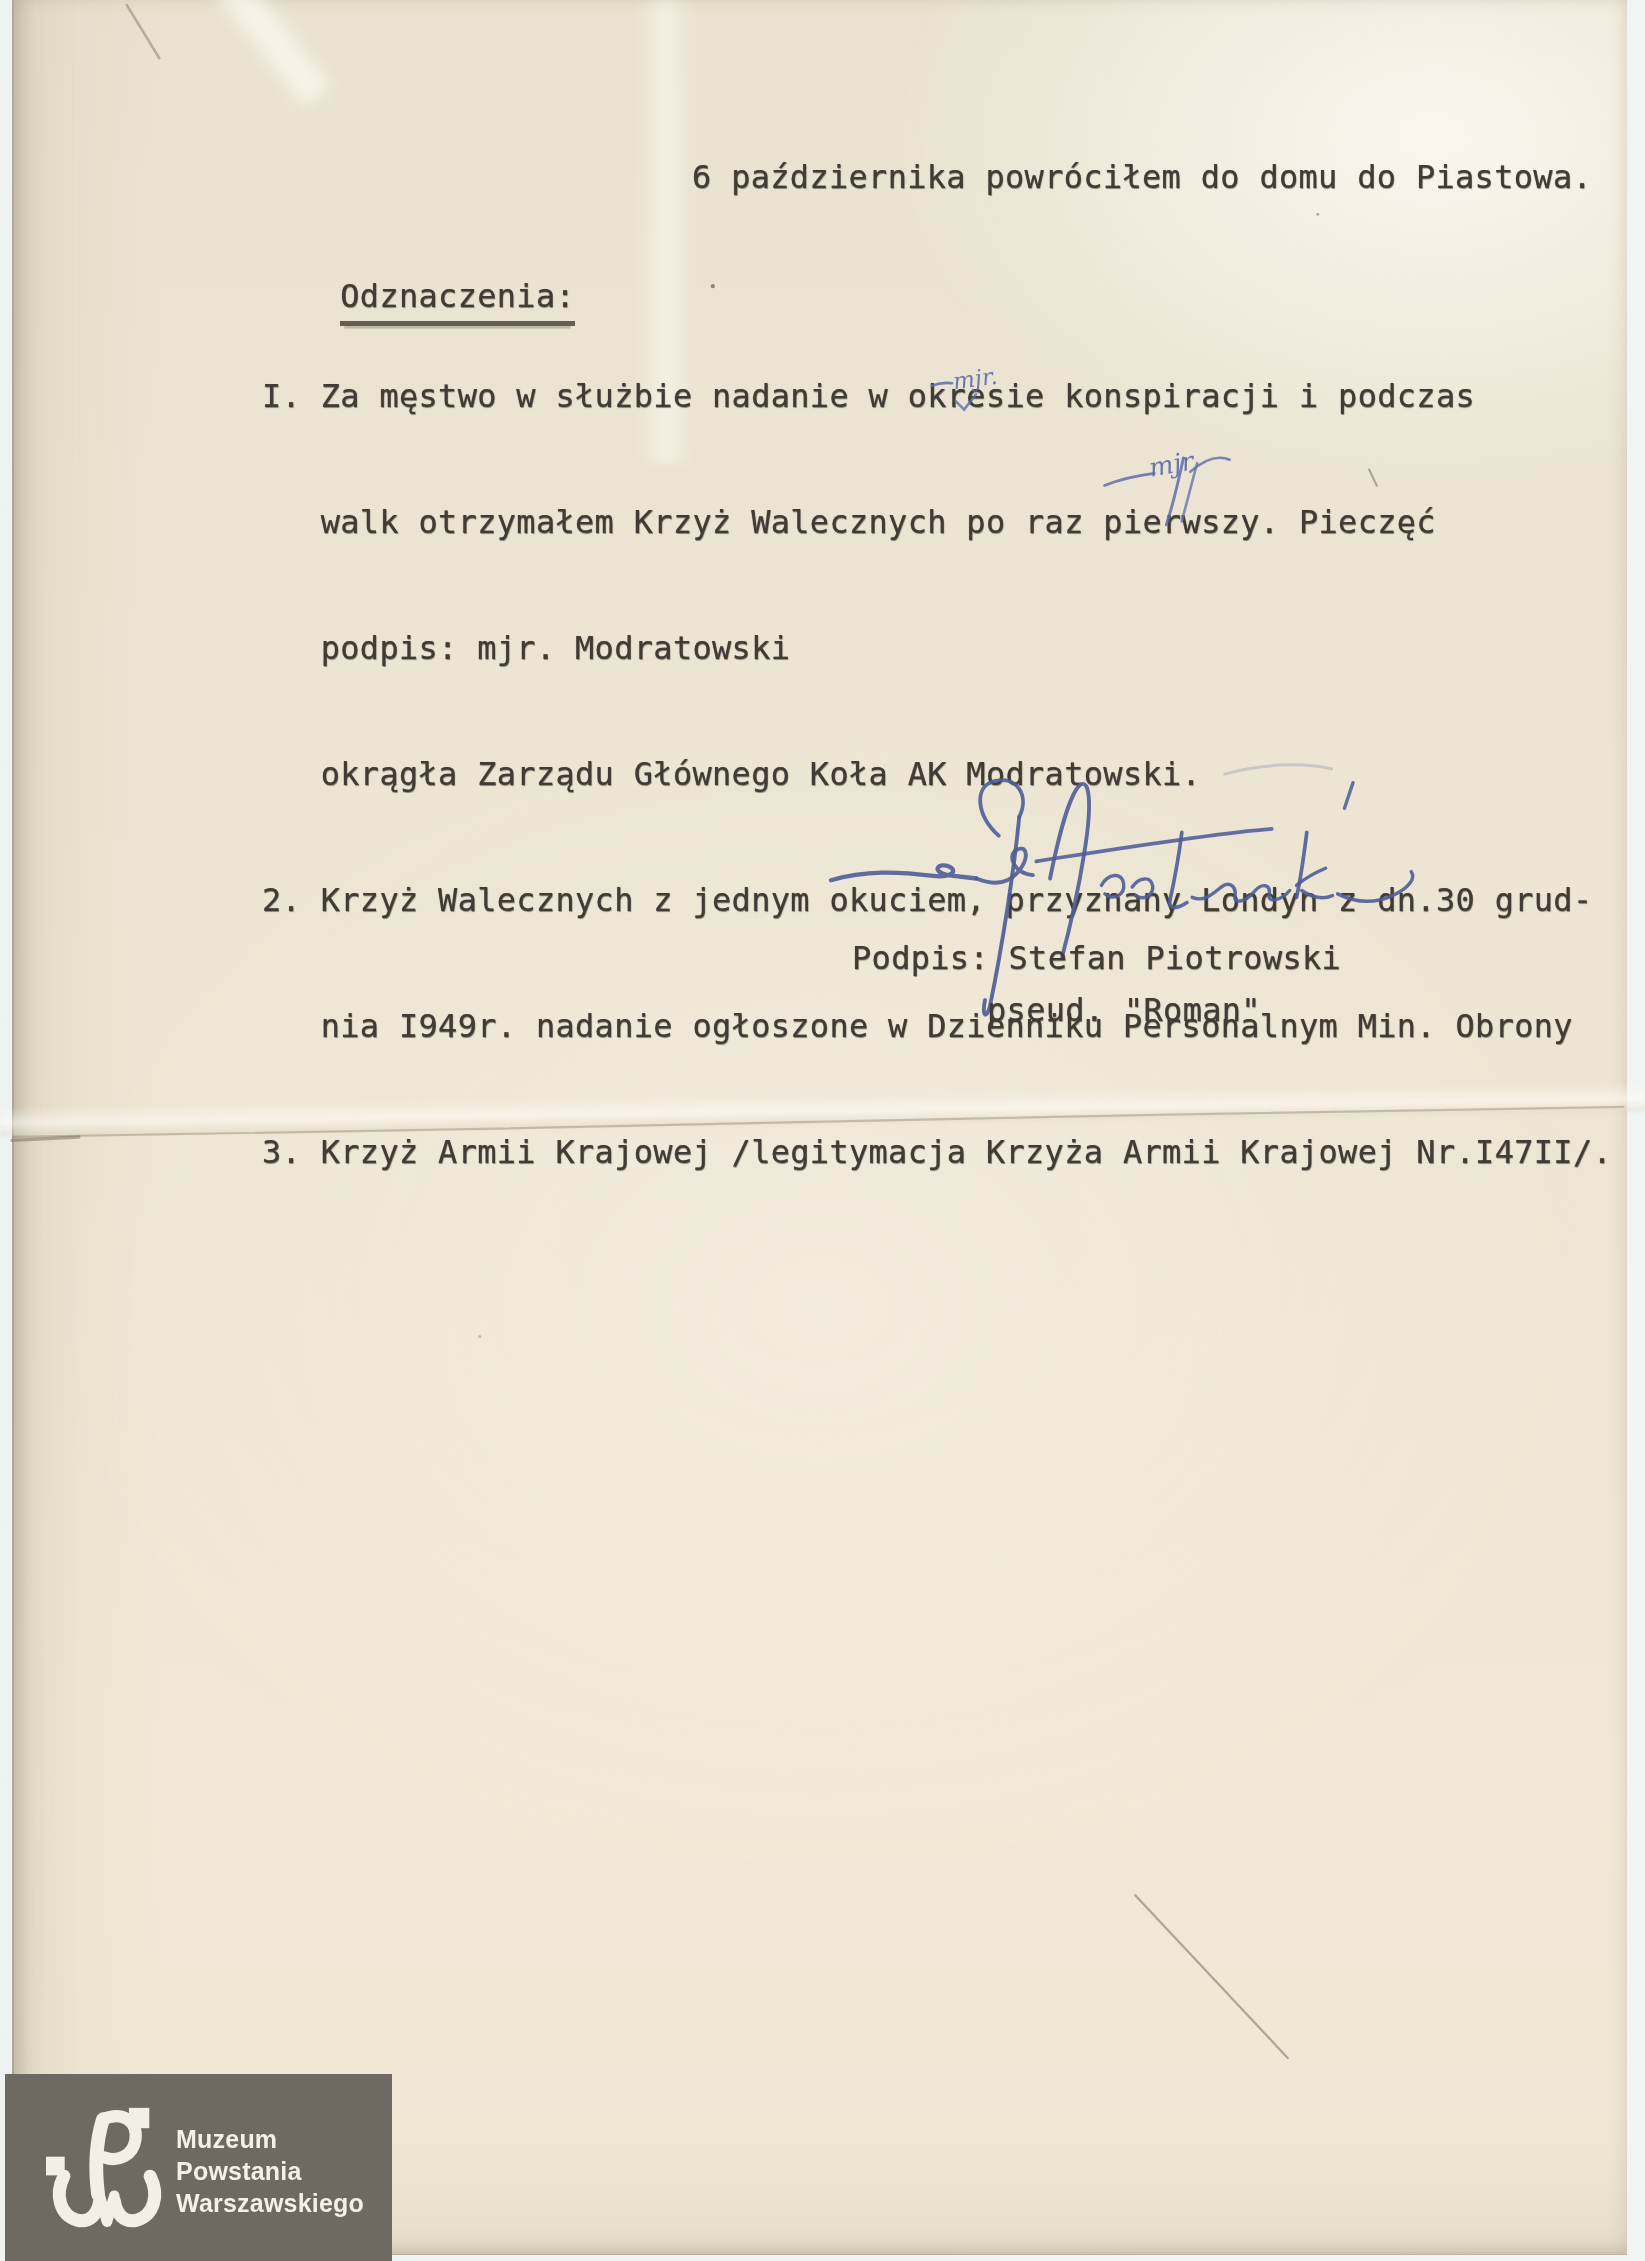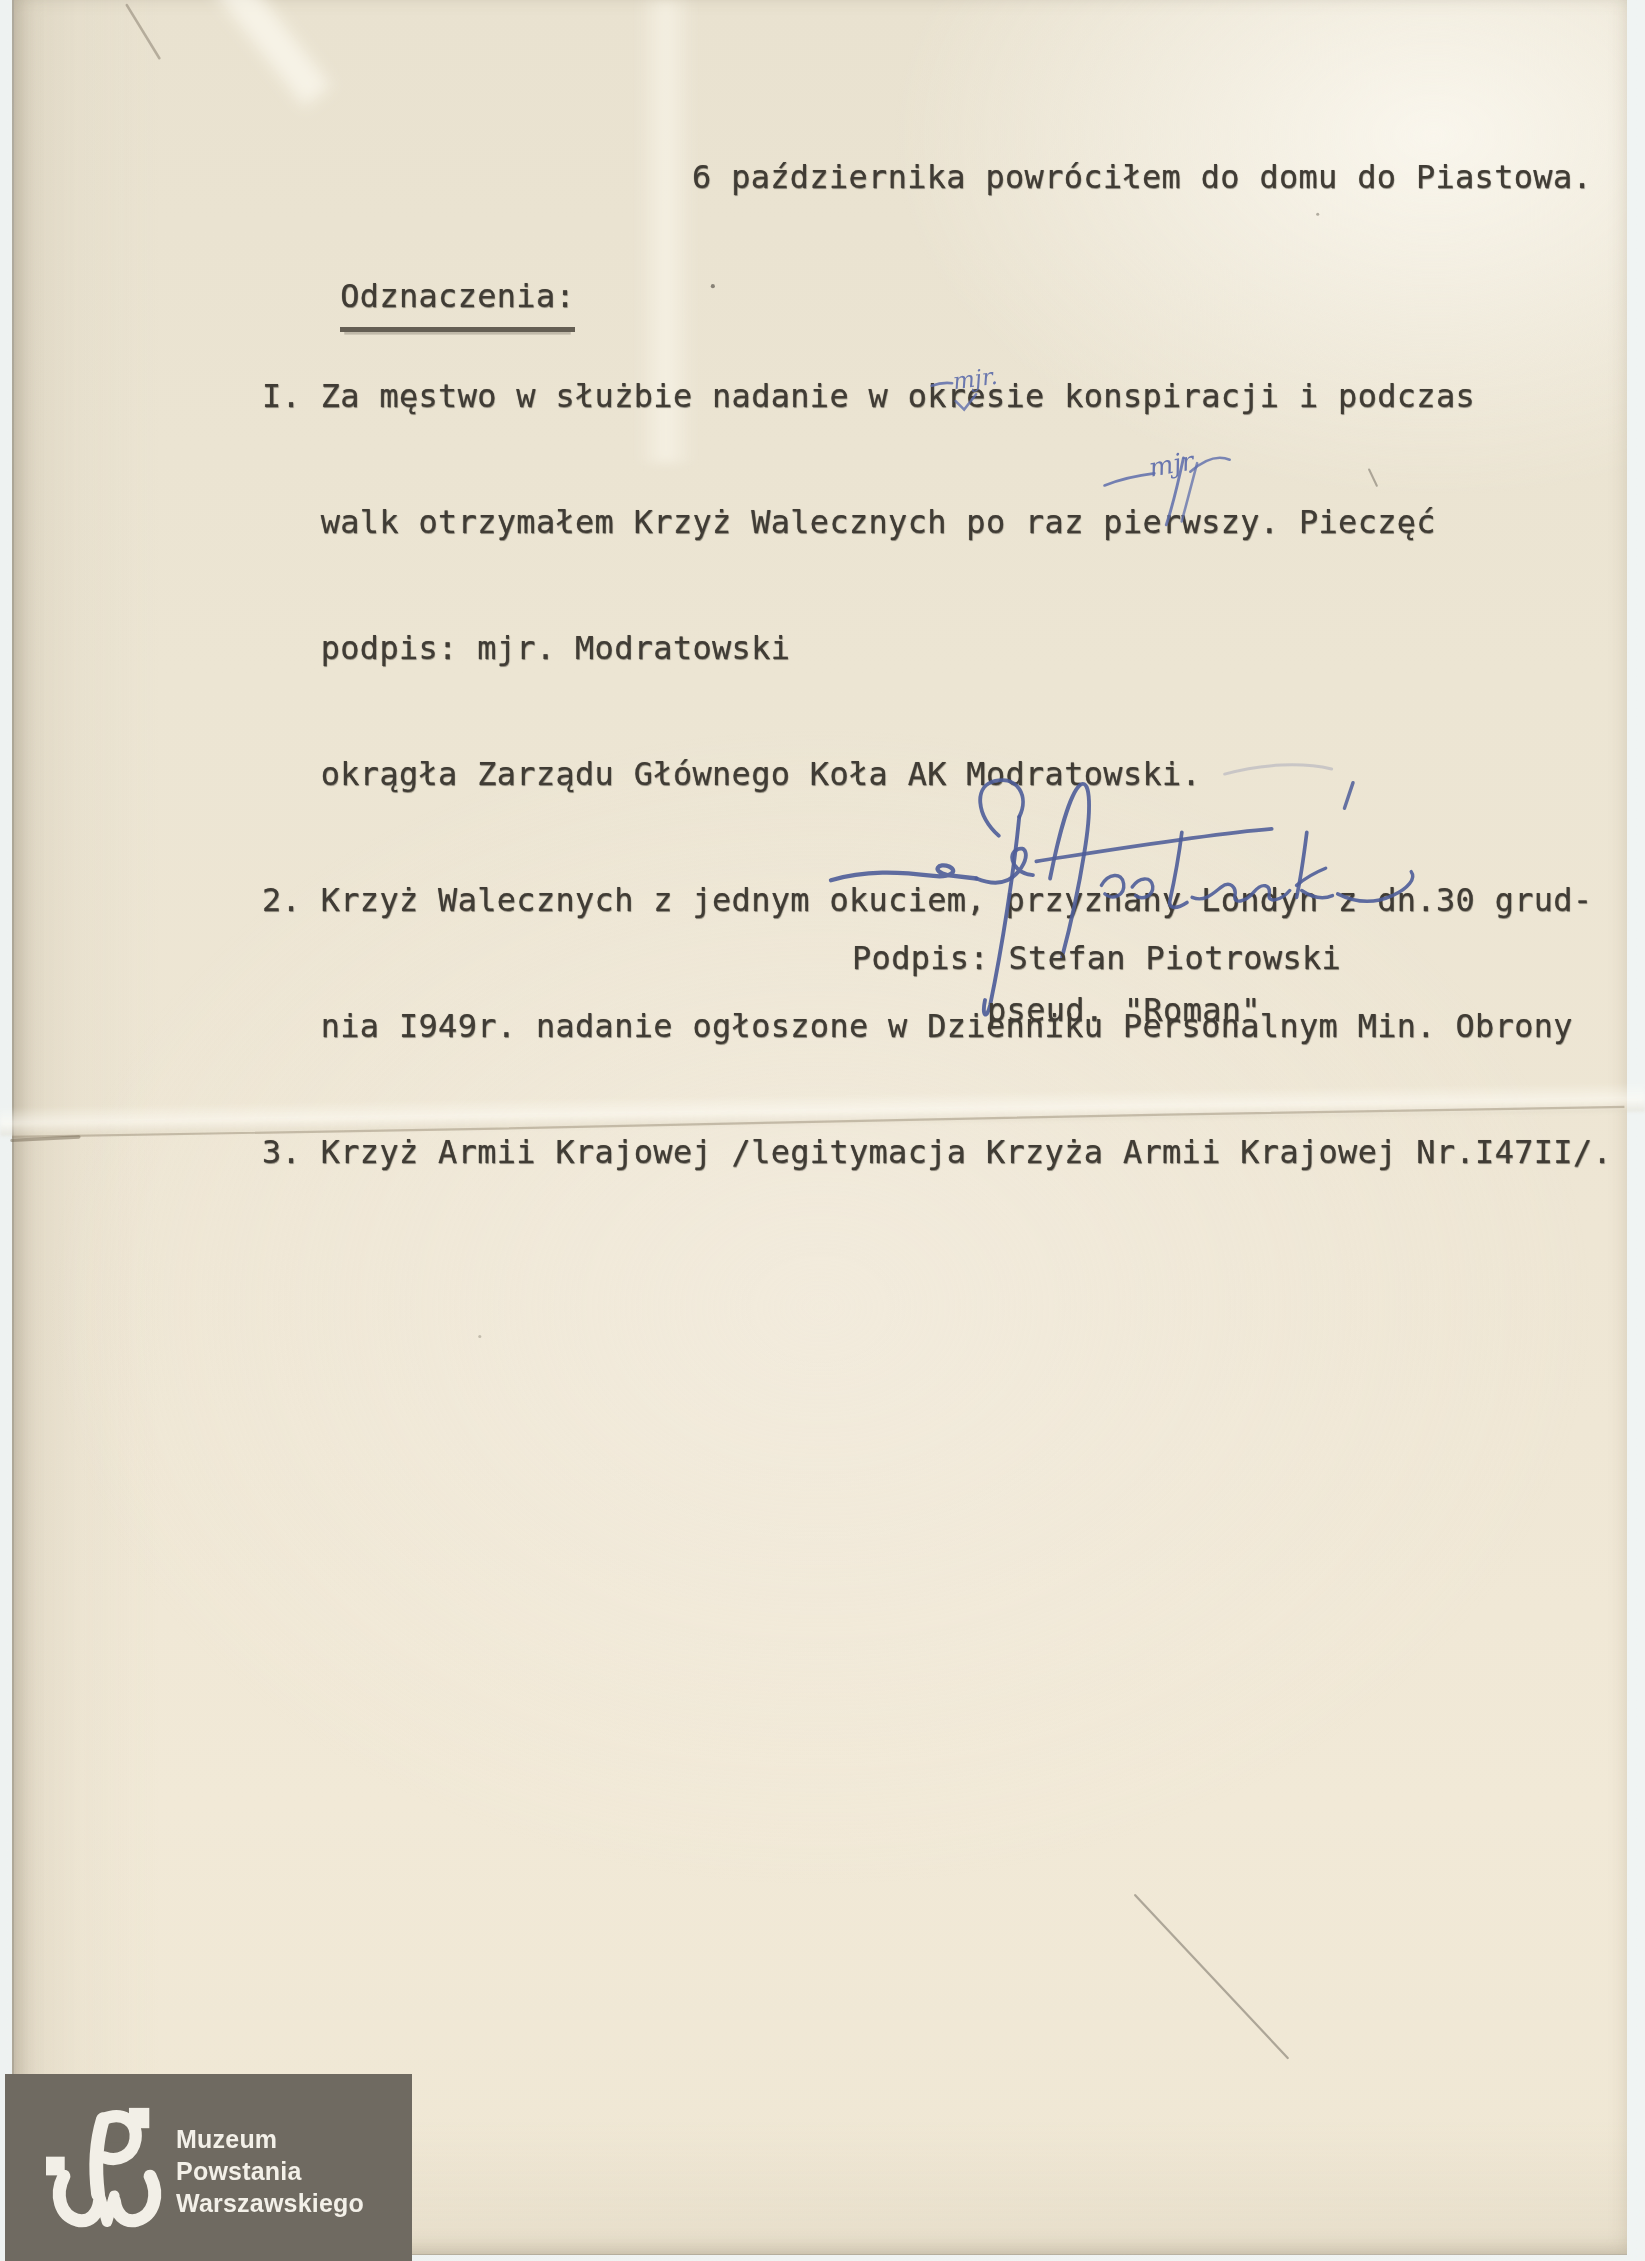--- a/index.html
+++ b/index.html
@@ -26,25 +26,25 @@
   .corner-band{position:absolute;left:110px;top:-22px;width:257px;height:34px;
          background:rgba(255,253,245,.6);transform:rotate(52deg);filter:blur(7.7px);}
   .v-streak{position:absolute;left:636px;top:0;width:60px;height:463px;
          background:linear-gradient(90deg,rgba(255,252,243,0),rgba(255,252,243,.5),rgba(255,252,243,0));
          filter:blur(5.1px);}
   
   .typed{position:absolute;color:#403c35;font-size:32px;letter-spacing:0.3px;white-space:pre;
          text-shadow:0.5px 0.5px 0.8px rgba(62,58,50,.55), -0.3px 0 0.6px rgba(62,58,50,.30), 0 0 0.9px rgba(62,58,50,.25);}
   .typed-line{height:50px;line-height:50px;}
   .heading-underline{display:inline-block;border-bottom:5.1px solid rgba(62,57,48,.78);
-         padding-bottom:12px;box-shadow:0 6.9px 0 -4.3px rgba(62,57,48,.25);}
+         padding-bottom:6px;box-shadow:0 6.9px 0 -4.3px rgba(62,57,48,.25);}
   
   .ink{position:absolute;}
   
-  .logo-box{position:absolute;left:5.1px;top:2074px;width:387px;height:188px;background:#6f6a61;padding-left:20px;}
+  .logo-box{position:absolute;left:5.1px;top:2074px;width:387px;height:188px;background:#6f6a61;}
   .logo-text{position:absolute;left:171px;top:49px;color:#f3f0e8;
          font-family:"Liberation Sans",sans-serif;font-weight:bold;
          font-size:25px;line-height:32px;letter-spacing:0.2px;}
   .logo-text div{height:32px;}
 </style>
 </head>
 <body>
 
 <div class="stage">
 

